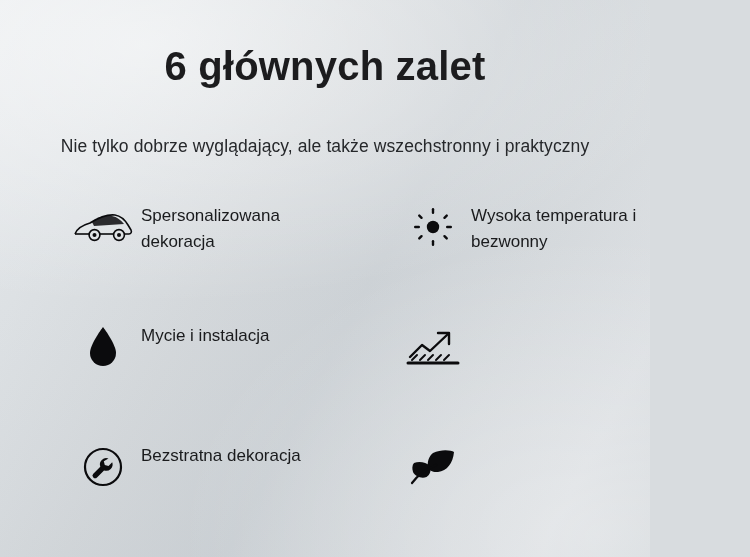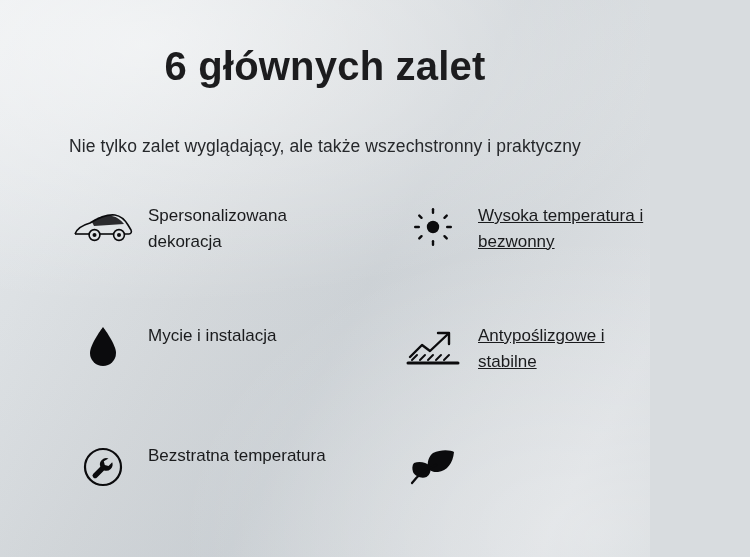--- a/index.html
+++ b/index.html
@@ -70,50 +70,50 @@
     top: 196px;
     left: 72px;
     width: 614px;
     display: grid;
     grid-template-columns: 330px 284px;
     grid-auto-rows: 120px;
   }
   .feature {
     display: flex;
     align-items: flex-start;
-    gap: 14px;
+    gap: 7px;
   }
   .feature .ic {
     flex: 0 0 62px;
     height: 62px;
     display: flex;
     align-items: center;
     justify-content: center;
     color: #0b0b0d;
   }
   .feature .ic svg { display: block; }
   .feature .txt {
     padding-top: 7px;
     font-size: 17px;
     line-height: 1.5;
     color: #1a1b1d;
     max-width: 215px;
   }
-  .col-right .txt { max-width: 170px; text-decoration: underline; }
+  .col-right .txt { max-width: 170px; }
 </style>
 </head>
 <body>
 
 <div class="poster">
   <div class="sheen"></div>
 
   <div class="content">
 
     <div class="title">6 głównych zalet</div>
-    <div class="subtitle">Nie tylko zalet wyglądający, ale także wszechstronny i praktyczny</div>
+    <div class="subtitle">Nie tylko dobrze wyglądający, ale także wszechstronny i praktyczny</div>
 
     <div class="grid">
 
       <div class="feature col-left">
         <div class="ic">
           <svg width="62" height="34" viewBox="0 0 62 34" fill="none" stroke="#0b0b0d" stroke-width="1.6">
             <path d="M3 24 C5 18 11 15 18 13 C26 8 34 4 43 5 C49 6 53 10 56 15 L59 20 C60 22 59 24 57 24 L52 24"></path>
             <path d="M3 24 L18 24"></path>
             <path d="M27 24 L41 24"></path>
             <path d="M20 12 C26 7 33 5 40 6 C45 7 49 10 52 14 L22 16 Z" fill="#0b0b0d" stroke="none" opacity="0.85"></path>
@@ -158,31 +158,30 @@
             <path d="M4 30 L16 18 L24 24 L42 7"></path>
             <path d="M32 6 L43 6 L43 17"></path>
             <path d="M2 36 L52 36" stroke-width="3"></path>
             <path d="M6 33 L11 28" stroke-width="2"></path>
             <path d="M14 33 L19 28" stroke-width="2"></path>
             <path d="M22 33 L27 28" stroke-width="2"></path>
             <path d="M30 33 L35 28" stroke-width="2"></path>
             <path d="M38 33 L43 28" stroke-width="2"></path>
           </svg>
         </div>
-        <div class="txt">Antypoślizgowe i stabilne</div>
       </div>
 
       <div class="feature col-left">
         <div class="ic">
           <svg width="42" height="42" viewBox="0 0 42 42" fill="none" stroke="#0b0b0d" stroke-width="2.2">
             <circle cx="21" cy="21" r="18"></circle>
             <path d="M26.5 12.5 a6.4 6.4 0 0 0 -8.2 8.2 l-7 7 a2.6 2.6 0 0 0 3.7 3.7 l7 -7 a6.4 6.4 0 0 0 8.2 -8.2 l-3.7 3.7 -3.7 -1 -1 -3.7 z" fill="#0b0b0d" stroke="none"></path>
           </svg>
         </div>
-        <div class="txt">Bezstratna temperatura</div>
+        <div class="txt">Bezstratna dekoracja</div>
       </div>
 
       <div class="feature col-right">
         <div class="ic">
           <svg width="48" height="40" viewBox="0 0 48 40" fill="#0b0b0d">
             <path d="M24 6 C32 2 42 3 45 5 C44 16 38 24 29 25 C24 25.6 20 23.5 19 20 C18 15 20 9 24 6 Z"></path>
             <path d="M5 16 C10 14 17 15 21 19 C22.5 23 21 28 17.5 30 C12 32 6 29 4 25 C3 22 3 18 5 16 Z"></path>
             <path d="M3 36 C9 28 17 22 27 18" fill="none" stroke="#0b0b0d" stroke-width="2.2" stroke-linecap="round"></path>
           </svg>
         </div>

